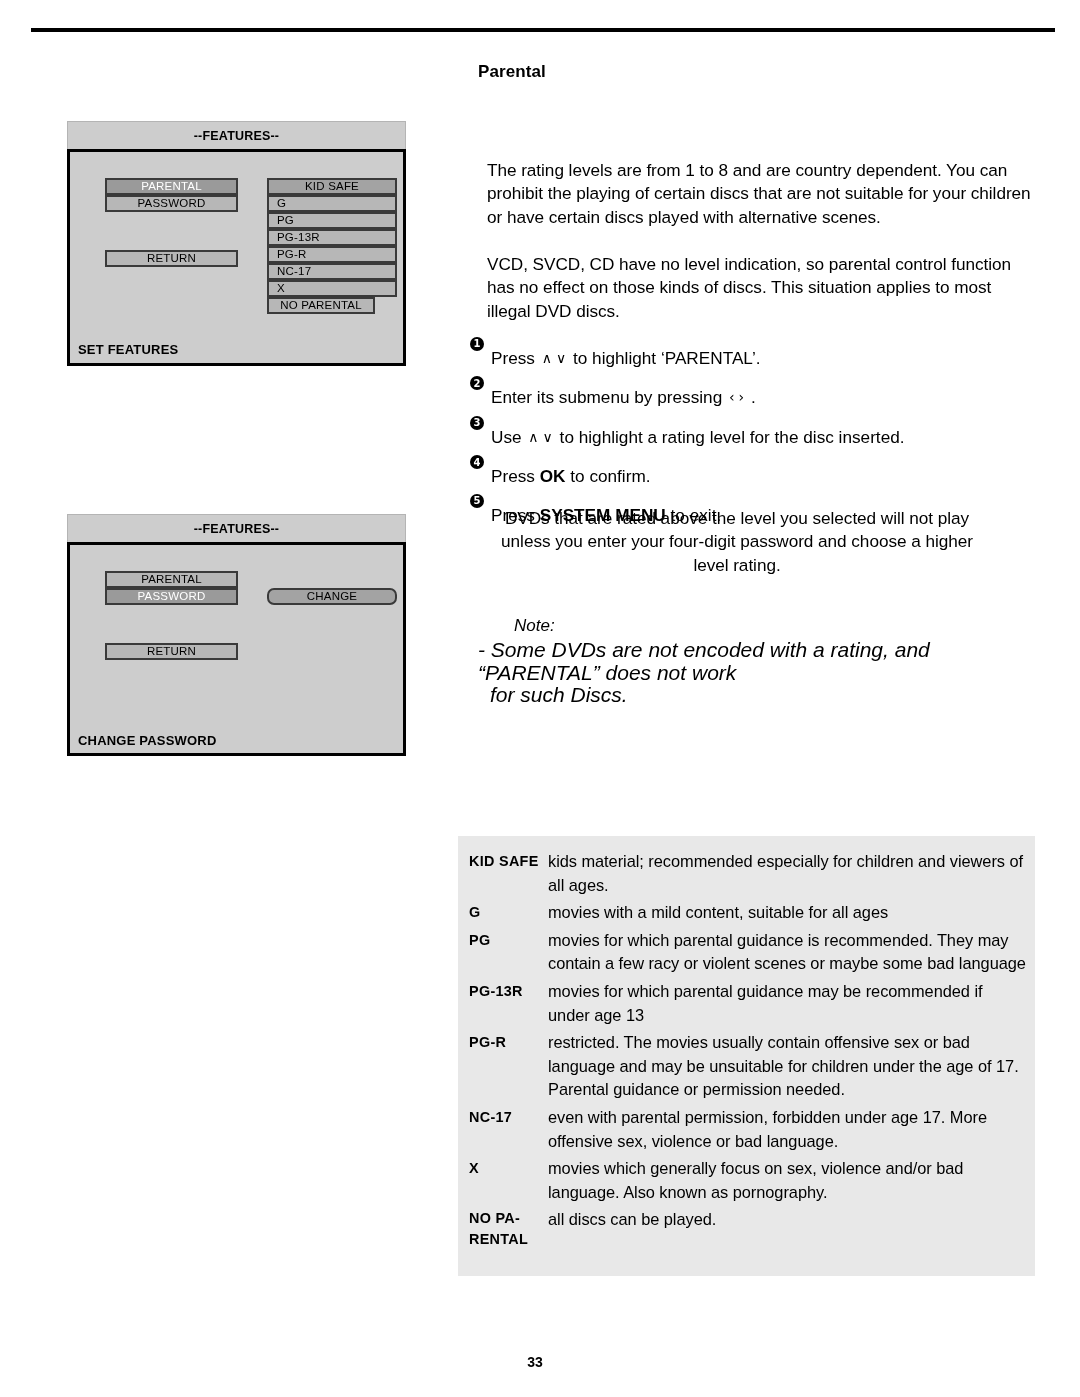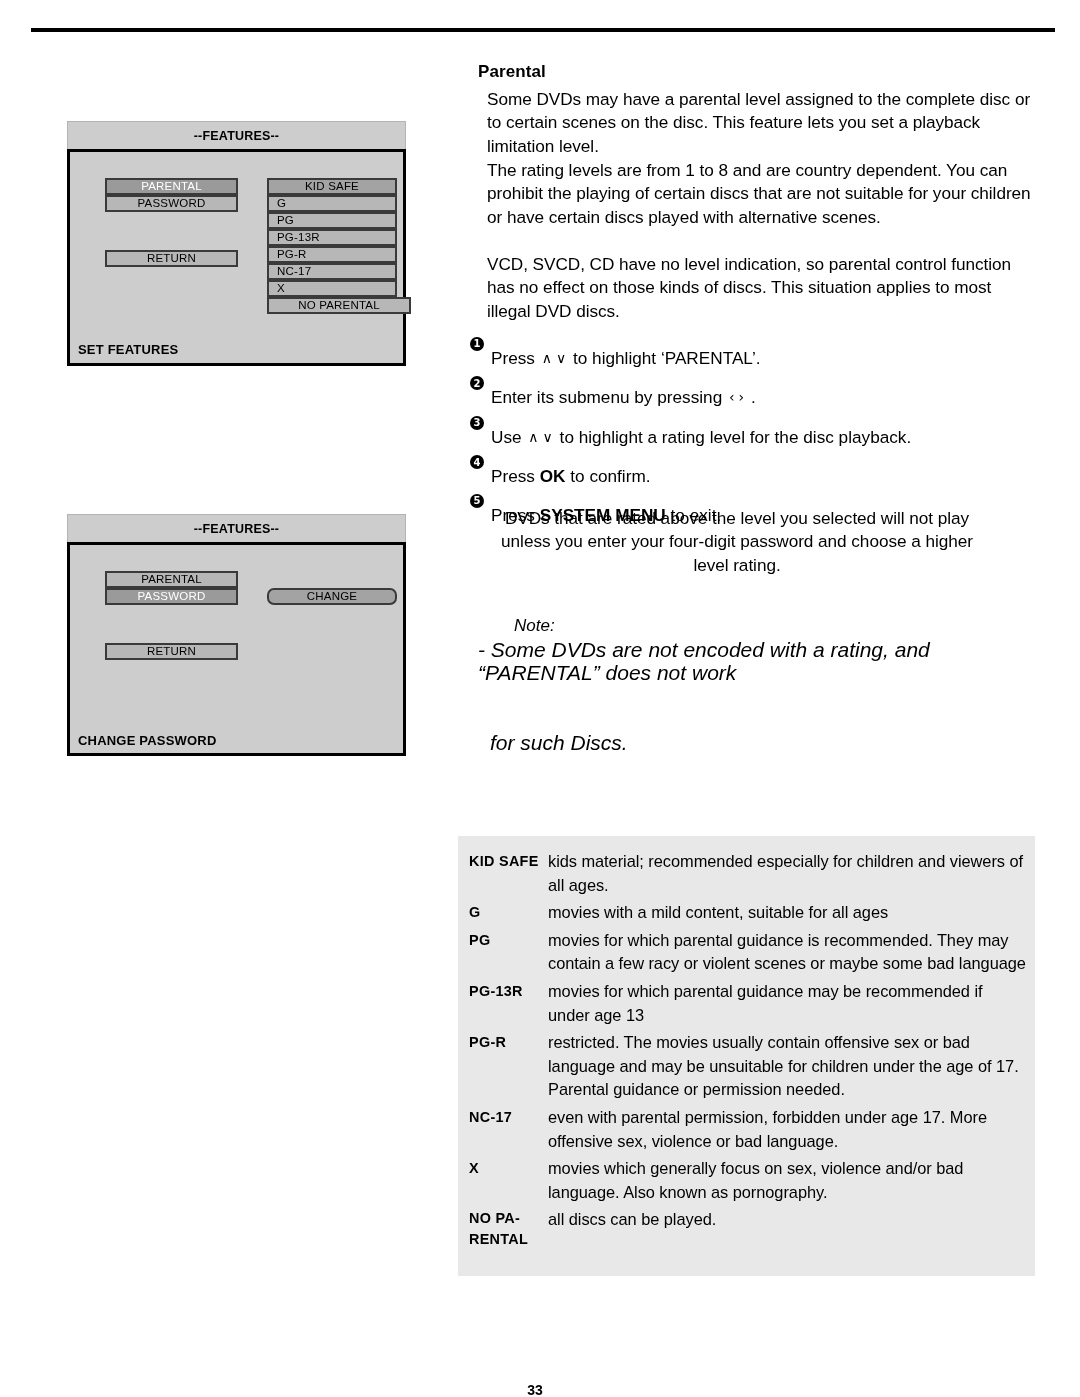--- a/index.html
+++ b/index.html
@@ -91,21 +91,21 @@
   .chev{font-family:"DejaVu Sans", sans-serif;font-size:14px;padding:0 2px;position:relative;top:-1px;}
 
   .note-label{
     position:absolute;left:487px;top:616px;
     font-style:italic;font-size:17px;margin-left:27px;
   }
   .note-body{
     position:absolute;left:478px;top:639px;width:570px;
     font-style:italic;font-size:21px;line-height:22.6px;
   }
-  .note-body .ind{display:block;padding-left:12px;margin-top:48px;}
+  .note-body .ind{display:block;padding-left:12px;}
 
   
   .rtable{
     position:absolute;left:458px;top:836px;
     width:577px;
     background:#e8e8e8;
     padding:14px 0 22px 0;
     box-sizing:border-box;
   }
   .rrow{display:flex;align-items:flex-start;margin-bottom:4px;}
@@ -118,21 +118,21 @@
   }
   .rval{
     flex:1 1 auto;
     padding-right:8px;
     font-size:16.4px;line-height:23.6px;
     letter-spacing:-.05px;
   }
 
   .pageno{
     position:absolute;left:0;top:1354px;width:1080px;
-    text-align:center;font-size:14px;font-weight:bold;margin-top:28px;
+    text-align:center;font-size:14px;font-weight:bold;
   }
   .pageno span{display:inline-block;transform:translateX(-5px);}
 </style>
 </head>
 <body>
 
 <div class="page">
 
   <div class="header-rule"></div>
 
@@ -165,21 +165,21 @@
       </div>
       <div class="osd-btn left" style="left:197px;top:94px;width:130px;height:17px;">
         <span>PG-R</span>
       </div>
       <div class="osd-btn left" style="left:197px;top:111px;width:130px;height:17px;">
         <span>NC-17</span>
       </div>
       <div class="osd-btn left" style="left:197px;top:128px;width:130px;height:17px;">
         <span>X</span>
       </div>
-      <div class="osd-btn center" style="left:197px;top:145px;width:144px;height:17px;">
+      <div class="osd-btn center" style="left:197px;top:145px;width:108px;height:17px;">
         <span>NO PARENTAL</span>
       </div>
 
       <div class="osd-footer" style="left:8px;top:190px;">SET FEATURES</div>
     </div>
   </div>
 
   <div class="osd" id="osd2" style="left:67px;top:514px;">
     <div class="osd-title">--FEATURES--</div>
     <div class="osd-body" style="height:214px;">
@@ -198,41 +198,40 @@
       <div class="osd-btn dark center" style="left:197px;top:43px;width:130px;height:17px;border-radius:7px;">
         <span>CHANGE</span>
       </div>
 
       <div class="osd-footer" style="left:8px;top:188px;">CHANGE PASSWORD</div>
     </div>
   </div>
 
   <h2 class="sect">Parental</h2>
 
-  <div class="para" style="top:88px;">Some DVDs may have a parental level assigned to the complete disc or to certain scenes on the disc. This feature lets you set a playback limitation level.</div>
 
   <div class="para" style="top:159px;">The rating levels are from 1 to 8 and are country dependent. You can prohibit the playing of certain discs that are not suitable for your children or have certain discs played with alternative scenes.</div>
 
   <div class="para" style="top:253px;width:548px;">VCD, SVCD, CD have no level indication, so parental control function has no effect on those kinds of discs. This situation applies to most illegal DVD discs.</div>
 
   <div class="steps">
 
     <div class="step">
       <span class="bullet">1</span>
       <span class="txt"><span>Press </span><span class="chev">∧</span><span class="chev">∨</span><span> to highlight ‘PARENTAL’.</span></span>
     </div>
 
     <div class="step">
       <span class="bullet">2</span>
       <span class="txt"><span>Enter its submenu by pressing </span><span class="chev">‹</span><span class="chev">›</span><span> .</span></span>
     </div>
 
     <div class="step">
       <span class="bullet">3</span>
-      <span class="txt"><span>Use </span><span class="chev">∧</span><span class="chev">∨</span><span> to highlight a rating level for the disc playback.</span></span>
+      <span class="txt"><span>Use </span><span class="chev">∧</span><span class="chev">∨</span><span> to highlight a rating level for the disc inserted.</span></span>
     </div>
 
     <div class="step">
       <span class="bullet">4</span>
       <span class="txt"><span>Press </span><span class="b">OK</span><span> to confirm.</span></span>
     </div>
 
     <div class="step">
       <span class="bullet">5</span>
       <span class="txt"><span>Press </span><span class="b">SYSTEM MENU</span><span> to exit.</span></span>

